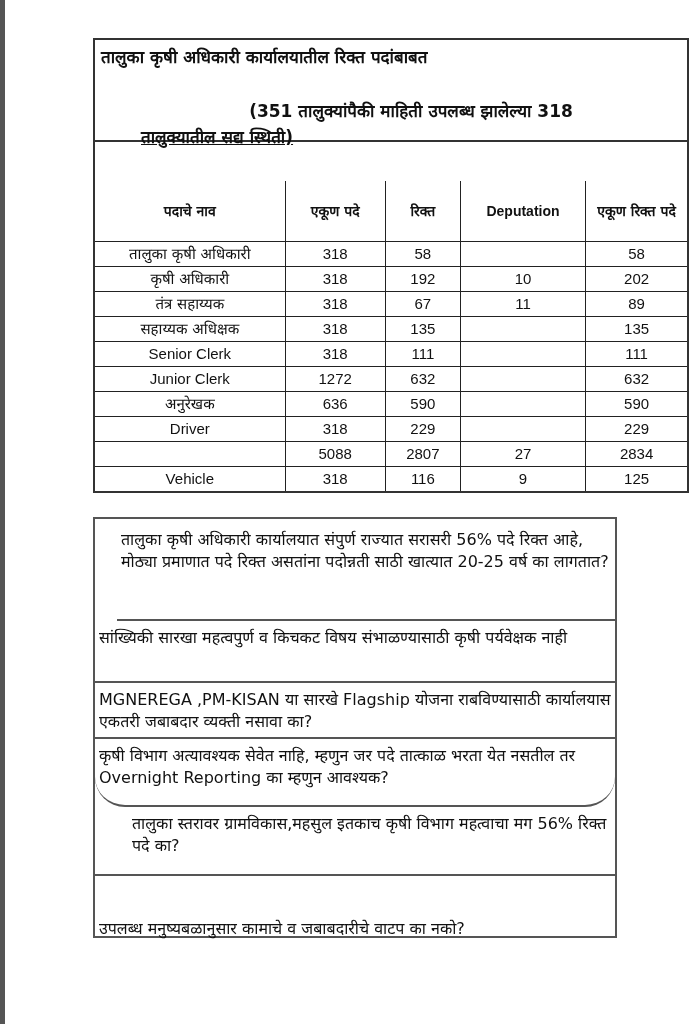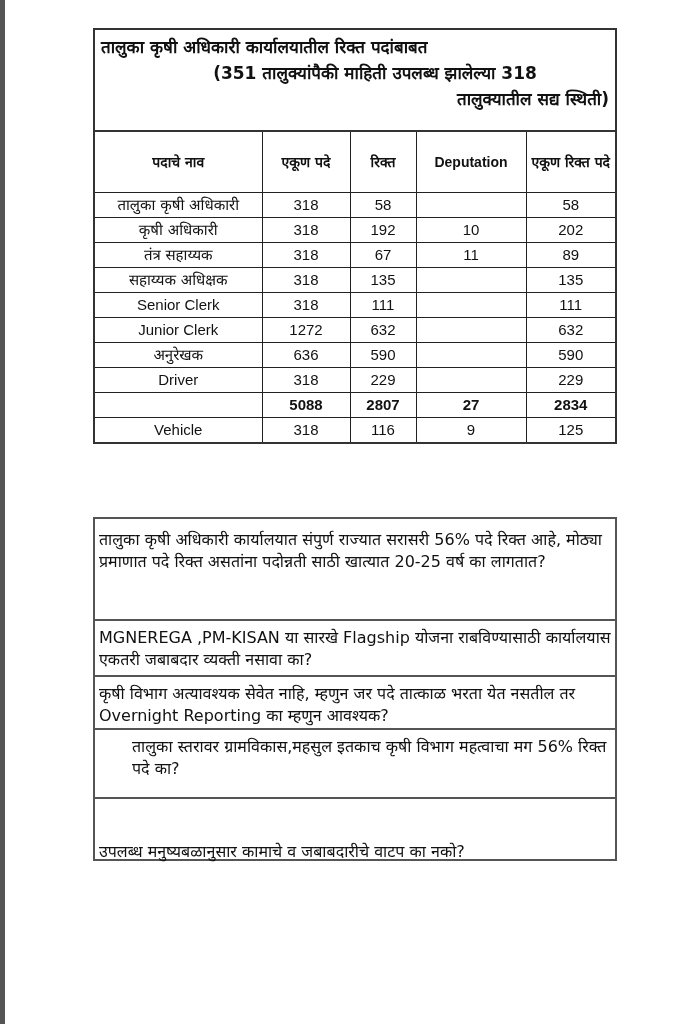--- a/index.html
+++ b/index.html
@@ -20,62 +20,63 @@
       left: 0;
       top: 0;
       width: 5px;
       height: 1024px;
       background: #555555;
     }
     
     .main-table {
       position: absolute;
       left: 93px;
-      top: 28px;
-      width: 524px;
+      top: 38px;
+      width: 596px;
       border: 2px solid #333;
       box-sizing: border-box;
     }
     .title-block {
       height: 102px;
       border-bottom: 2px solid #333;
       box-sizing: border-box;
       padding: 4px 6px 0 6px;
       font-weight: bold;
       font-size: 17px;
       line-height: 26px;
     }
     .title-line1 { text-align: left; }
-    .title-line2 { text-align: center; padding-left: 40px; }
-    .title-line3 { text-align: right; padding-left: 40px; }
+    .title-line2 { text-align: center; padding-left: 40px; margin-top: 28px; }
+    .title-line3 { text-align: left; padding-left: 40px; text-decoration: underline; }
     table.grid {
       border-collapse: collapse;
       width: 100%;
       table-layout: fixed;
       font-family: "Liberation Sans", sans-serif;
+      margin-top: 39px;
     }
     table.grid td, table.grid th {
       border: 1.5px solid #222;
       text-align: center;
       padding: 0;
       font-size: 15px;
     }
     table.grid tr:first-child th { border-top: none; }
     table.grid tr td:first-child, table.grid tr th:first-child { border-left: none; }
     table.grid tr td:last-child, table.grid tr th:last-child { border-right: none; }
     table.grid tr:last-child td { border-bottom: none; }
     table.grid th {
       height: 60px;
       font-weight: bold;
       font-size: 14px;
       line-height: 20px;
     }
     table.grid td { height: 24px; line-height: 22px; }
     .dev { font-family: "DejaVu Sans", sans-serif; font-size: 14px; }
-    tr.total td { font-weight: bold; }
+    tr.total td { font-weight: normal; }
     col.c1 { width: 167px; }
     col.c2 { width: 88px; }
     col.c3 { width: 66px; }
     col.c4 { width: 110px; }
     col.c5 { width: 89px; }
 
     
     .notes {
       position: absolute;
       left: 93px;
@@ -87,24 +88,24 @@
       font-size: 16px;
       line-height: 22px;
       color: #111;
     }
     .note {
       border-bottom: 2px solid #555;
       box-sizing: border-box;
       padding: 6px 4px 0 4px;
     }
     .note:last-child { border-bottom: none; }
-    .n1 { height: 102px; padding-top: 10px; }
+    .n1 { height: 102px; padding-top: 10px; margin-left: 22px; }
     .n2 { height: 62px; }
     .n3 { height: 56px; }
-    .n4 { height: 53px; }
+    .n4 { height: 68px; border-radius: 30px; }
     .n5 { height: 69px; padding-left: 37px; }
     .n6 { height: 60px; padding-top: 42px; }
   </style>
 </head>
 <body>
 
 <div class="left-bar"></div>
 
 <div class="main-table">
   <div class="title-block">
@@ -201,17 +202,18 @@
       <td>116</td>
       <td>9</td>
       <td>125</td>
     </tr>
   </tbody>
     </table>
 </div>
 
 <div class="notes">
   <div class="note n1">तालुका कृषी अधिकारी कार्यालयात संपुर्ण राज्यात सरासरी 56% पदे रिक्त आहे, मोठ्या प्रमाणात पदे रिक्त असतांना पदोन्नती साठी खात्यात 20-25 वर्ष का लागतात?</div>
+  <div class="note n2">सांख्यिकी सारखा महत्वपुर्ण व किचकट विषय संभाळण्यासाठी कृषी पर्यवेक्षक नाही</div>
   <div class="note n3">MGNEREGA ,PM-KISAN या सारखे  Flagship योजना राबविण्यासाठी कार्यालयास एकतरी जबाबदार व्यक्ती नसावा का?</div>
   <div class="note n4">कृषी विभाग अत्यावश्यक सेवेत नाहि, म्हणुन जर पदे तात्काळ भरता येत नसतील तर Overnight Reporting का म्हणुन आवश्यक?</div>
   <div class="note n5">तालुका स्तरावर ग्रामविकास,महसुल इतकाच कृषी विभाग महत्वाचा मग 56% रिक्त पदे का?</div>
   <div class="note n6">उपलब्ध मनुष्यबळानुसार कामाचे व जबाबदारीचे वाटप का नको?</div>
 </div>
 
 </body></html>

